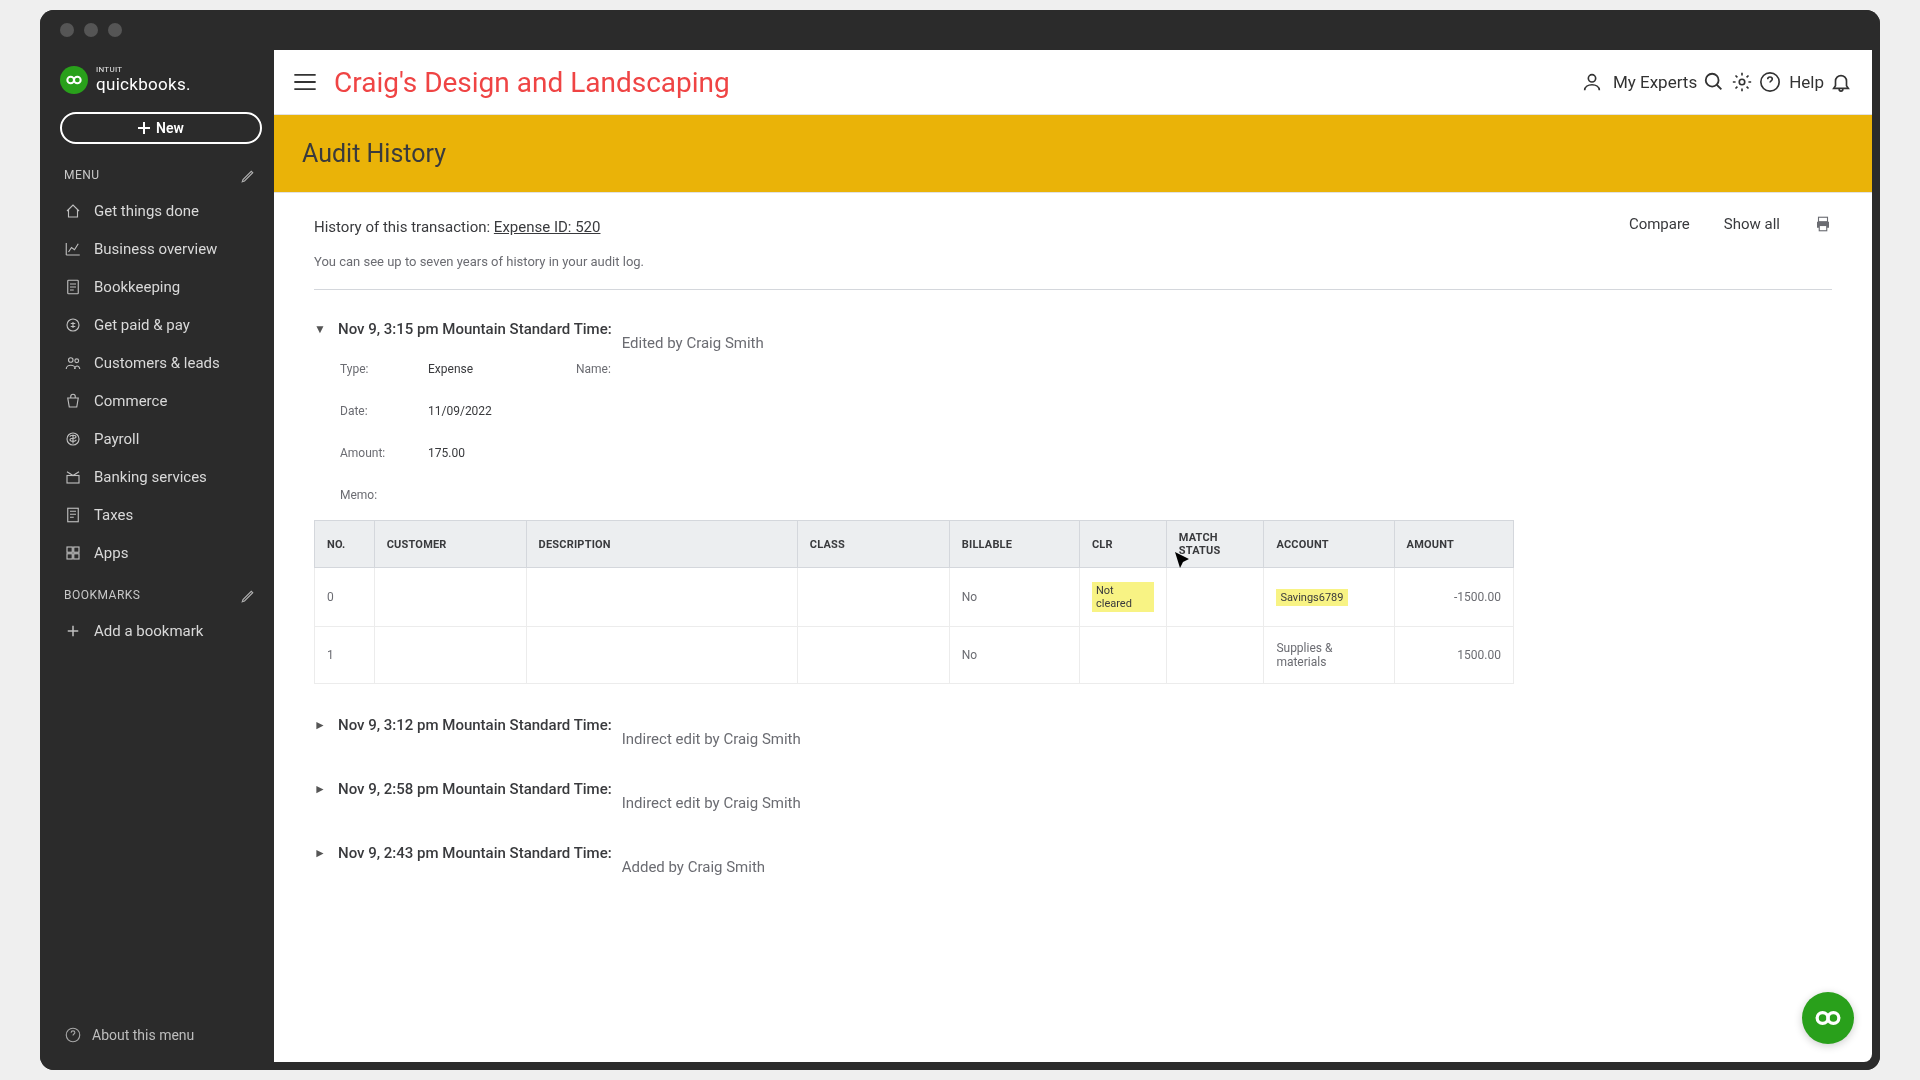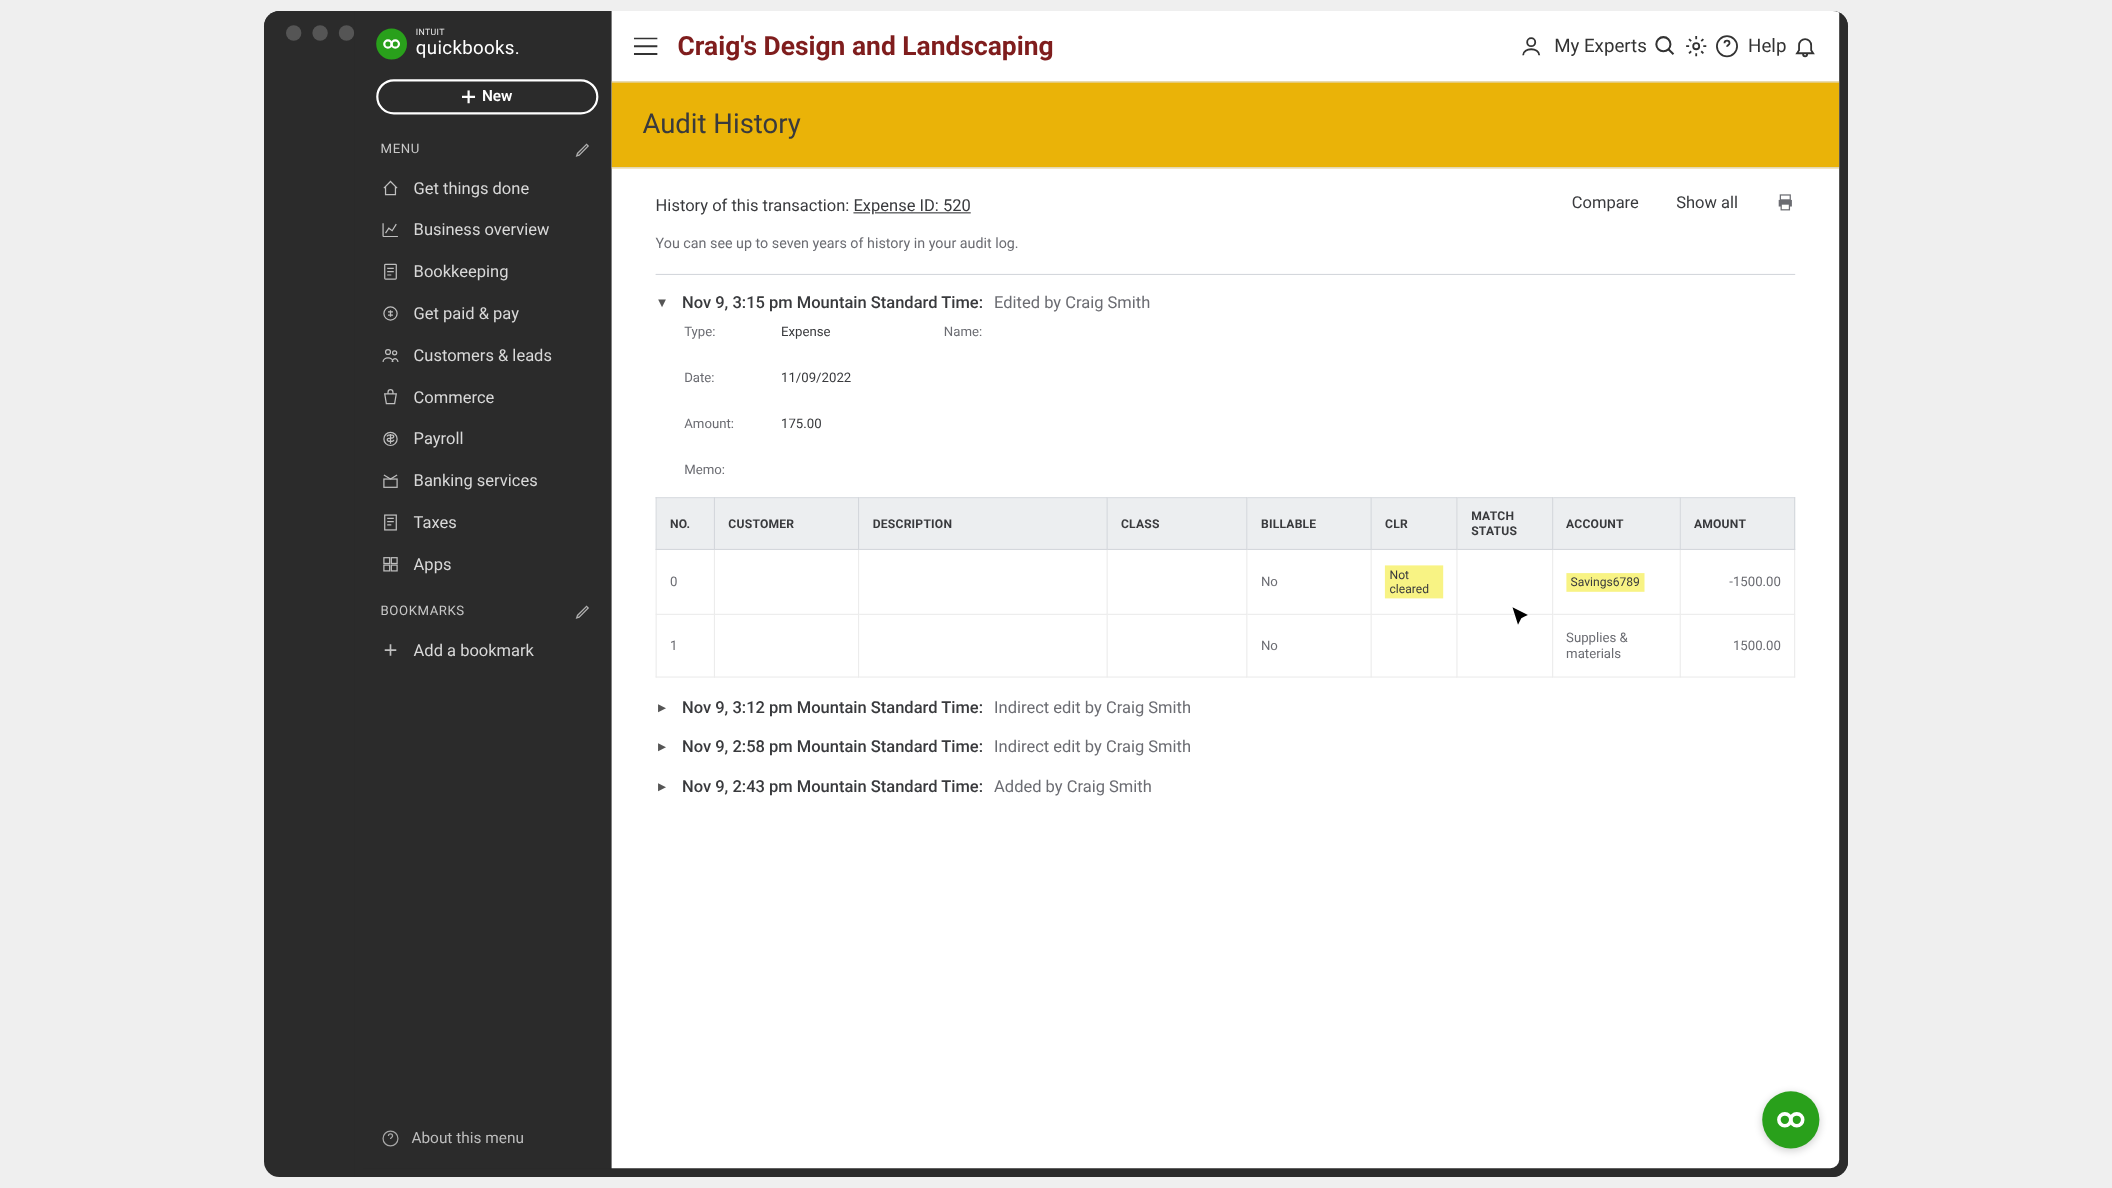--- a/index.html
+++ b/index.html
@@ -1,53 +1,53 @@
 <!DOCTYPE html>
 <html><head>
   <meta charset="utf-8">
   <style>
     * { margin: 0; padding: 0; box-sizing: border-box; font-family: -apple-system, BlinkMacSystemFont, "Segoe UI", Roboto, Helvetica, Arial, sans-serif; }
     body { background: #efefef; width: 1920px; height: 1080px; display: flex; align-items: flex-start; justify-content: center; padding-top: 10px; }
-    .window { width: 1440px; height: 1060px; background: #2b2b2b; border-radius: 14px; overflow: hidden; display: flex; flex-direction: row; position: relative; }
+    .window { width: 1840px; height: 1060px; background: #2b2b2b; border-radius: 14px; overflow: hidden; display: flex; flex-direction: column; position: relative; }
     .traffic { height: 40px; display: flex; align-items: center; gap: 10px; padding-left: 20px; background: #2b2b2b; }
     .traffic .dot { width: 14px; height: 14px; border-radius: 50%; background: #555; }
     .app { flex: 1; display: flex; background: #2b2b2b; padding: 0 8px 8px 8px; }
     .sidebar { width: 226px; background: #2b2b2b; color: #d7d7d7; display: flex; flex-direction: column; padding: 8px 6px 8px 6px; }
     .brand { display: flex; align-items: center; gap: 8px; padding: 8px 6px 14px 6px; }
     .brand-logo { width: 28px; height: 28px; border-radius: 50%; background: #29a01b; display:flex; align-items:center; justify-content:center; color:#fff; font-weight:bold; font-size:16px; }
     .brand-text { color: #fff; font-size: 17px; letter-spacing: 0.3px; }
     .brand-text .small { font-size: 8px; display:block; opacity:0.9; line-height:1; }
     .new-btn { margin: 4px 6px 18px 6px; border: 2px solid #fff; border-radius: 22px; color:#fff; background: transparent; height: 32px; display:flex; align-items:center; justify-content:center; gap:6px; font-weight:600; font-size:14px; cursor:pointer; }
     .menu-heading { display:flex; align-items:center; justify-content:space-between; padding: 4px 10px 8px 10px; font-size: 12px; letter-spacing: 0.5px; color:#c8c8c8; }
     .menu-item { display:flex; align-items:center; gap:12px; padding: 10px 10px; font-size: 15px; color:#d9d9d9; cursor:pointer; border-radius:4px; }
     .menu-icon { width:18px; height:18px; opacity:0.85; }
     .bookmarks { margin-top: 10px; }
     .sidebar-footer { margin-top:auto; padding:10px; display:flex; align-items:center; gap:10px; color:#bdbdbd; font-size:14px; cursor:pointer; }
     .main { flex:1; background:#fff; border-radius: 0 0 8px 0; display:flex; flex-direction:column; overflow:hidden; }
     .topbar { height: 64px; display:flex; align-items:center; padding: 0 20px; gap: 18px; }
     .hamburger { width: 22px; height: 16px; cursor:pointer; }
-    .company-title { font-size: 24px; font-weight: 700; color:#7f1d1d; }
+    .company-title { font-size: 28px; font-weight: 400; color:#ef4444; }
     .topbar-right { margin-left:auto; display:flex; align-items:center; gap: 6px; }
     .experts { display:flex; align-items:center; gap:10px; cursor:pointer; font-size:17px; color:#333; }
     .top-icon { width:22px; height:22px; cursor:pointer; color:#333; }
     .help-wrap { display:flex; align-items:center; gap:8px; cursor:pointer; font-size:17px; color:#333; }
     .page-title-bar { background:#eab308; padding: 24px 28px; border-top:1px solid #e2e2e2; border-bottom:1px solid #e2e2e2; }
     .page-title { font-size: 25px; font-weight:400; color:#393a3d; }
     .content { padding: 24px 40px; }
     .history-line { font-size: 15px; color:#393a3d; }
     .actions-row { float:right; display:flex; align-items:center; gap: 34px; margin-top:-2px; }
     .action-link { font-size:15px; color:#393a3d; cursor:pointer; }
     .print-icon { width:18px; height:18px; cursor:pointer; color:#6b6c72; }
     .subtext { font-size:13px; color:#6b6c72; margin-top: 18px; }
     .divider { border:none; border-top:1px solid #d4d7dc; margin-top: 20px; }
     .entry { margin-top: 16px; }
     .entry-header { display:flex; align-items:center; gap:10px; font-size:15px; color:#393a3d; cursor:pointer; }
     .arrow { font-size:12px; color:#555; width:14px; }
     .entry-bold { font-weight:500; }
-    .entry-light { color:#6b6c72; }
+    .entry-light { color:#6b6c72;margin-top:28px; }
     .meta { display:grid; grid-template-columns: 60px 120px 60px auto; row-gap:2px; column-gap: 12px; margin: 10px 0 0 26px; font-size:12px; color:#6b6c72;gap:28px; }
     .meta-label { color:#6b6c72; }
     .meta-val { color:#393a3d; }
     .audit-table { margin: 18px 0 10px 0; border-collapse: collapse; width: 100%; max-width: 1200px; }
     .audit-table th { background:#eceef0; font-size:11px; color:#393a3d; text-align:left; padding: 10px 12px; border:1px solid #d4d7dc; font-weight:700; letter-spacing:0.2px; }
     .audit-table td { font-size:12px; color:#6b6c72; padding: 14px 12px; border:1px solid #ececec; vertical-align: middle; }
     .highlight { background:#f8f384; color:#393a3d; padding:2px 4px; display:inline-block; font-size:11px; line-height:1.2; }
     .amount-col { text-align:right; }
     .collapsed-entry { display:flex; align-items:center; gap:10px; font-size:15px; color:#393a3d; margin-top: 18px; cursor:pointer; }
     .fab { position:absolute; right: 26px; bottom: 26px; width:52px; height:52px; border-radius:50%; background:#29a01b; display:flex; align-items:center; justify-content:center; color:#fff; font-weight:bold; font-size:20px; box-shadow: 0 2px 8px rgba(0,0,0,0.2); cursor:pointer; }

